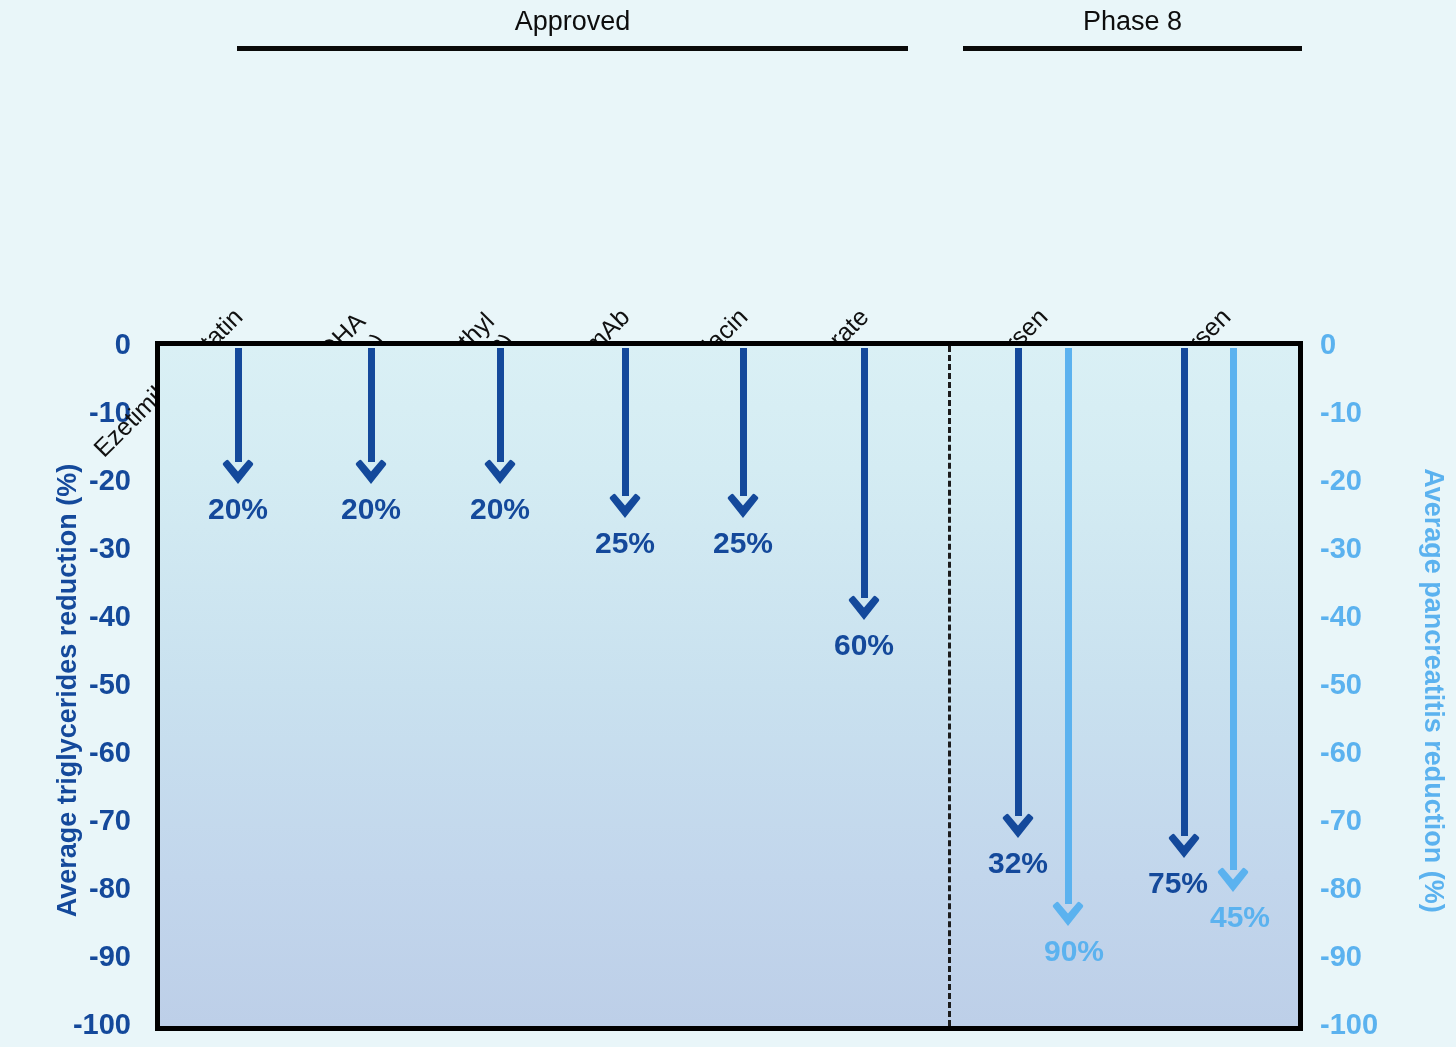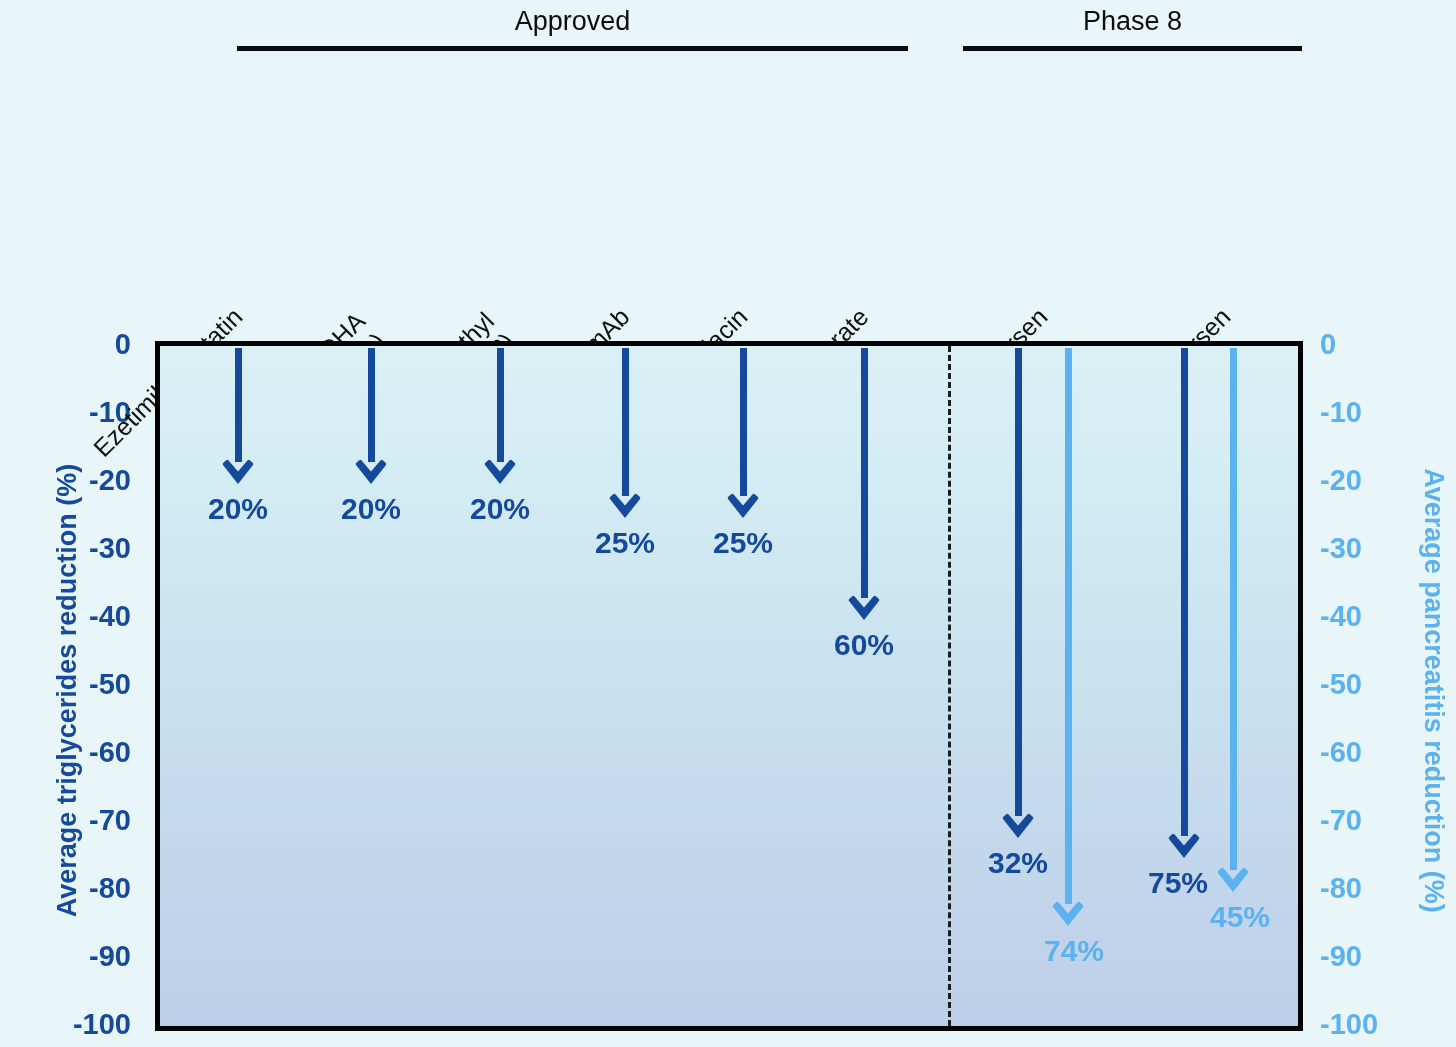--- a/index.html
+++ b/index.html
@@ -212,21 +212,21 @@
           <path d="M17 34 L2 15 Q1.2 13.6 2.6 12.4 L5.2 10.3 Q6.5 9.3 7.6 10.6 L17 21.5 L26.4 10.6 Q27.5 9.3 28.8 10.3 L31.4 12.4 Q32.8 13.6 32 15 Z" fill="#14499b"></path>
         </svg>
       </div>
       <div class="vlabel" style="color: rgb(20, 73, 155); left: 958px; width: 120px; top: 845.6px;">32%</div>
       <div class="arrow" style="left: 1048px; top: 348px; width: 40px; height: 578px;">
         <div class="shaft" style="height: 556px; background: rgb(91, 178, 239);"></div>
         <svg width="34" height="34" viewBox="0 0 34 34" style="top: 544px;">
           <path d="M17 34 L2 15 Q1.2 13.6 2.6 12.4 L5.2 10.3 Q6.5 9.3 7.6 10.6 L17 21.5 L26.4 10.6 Q27.5 9.3 28.8 10.3 L31.4 12.4 Q32.8 13.6 32 15 Z" fill="#5bb2ef"></path>
         </svg>
       </div>
-      <div class="vlabel" style="color: rgb(91, 178, 239); left: 1014px; width: 120px; top: 934px;">74%</div>
+      <div class="vlabel" style="color: rgb(91, 178, 239); left: 1014px; width: 120px; top: 934px;">90%</div>
       <div class="arrow" style="left: 1164px; top: 348px; width: 40px; height: 510px;">
         <div class="shaft" style="height: 488px; background: rgb(20, 73, 155);"></div>
         <svg width="34" height="34" viewBox="0 0 34 34" style="top: 476px;">
           <path d="M17 34 L2 15 Q1.2 13.6 2.6 12.4 L5.2 10.3 Q6.5 9.3 7.6 10.6 L17 21.5 L26.4 10.6 Q27.5 9.3 28.8 10.3 L31.4 12.4 Q32.8 13.6 32 15 Z" fill="#14499b"></path>
         </svg>
       </div>
       <div class="vlabel" style="color: rgb(20, 73, 155); left: 1118px; width: 120px; top: 866px;">75%</div>
       <div class="arrow" style="left: 1213px; top: 348px; width: 40px; height: 544px;">
         <div class="shaft" style="height: 522px; background: rgb(91, 178, 239);"></div>
         <svg width="34" height="34" viewBox="0 0 34 34" style="top: 510px;">

